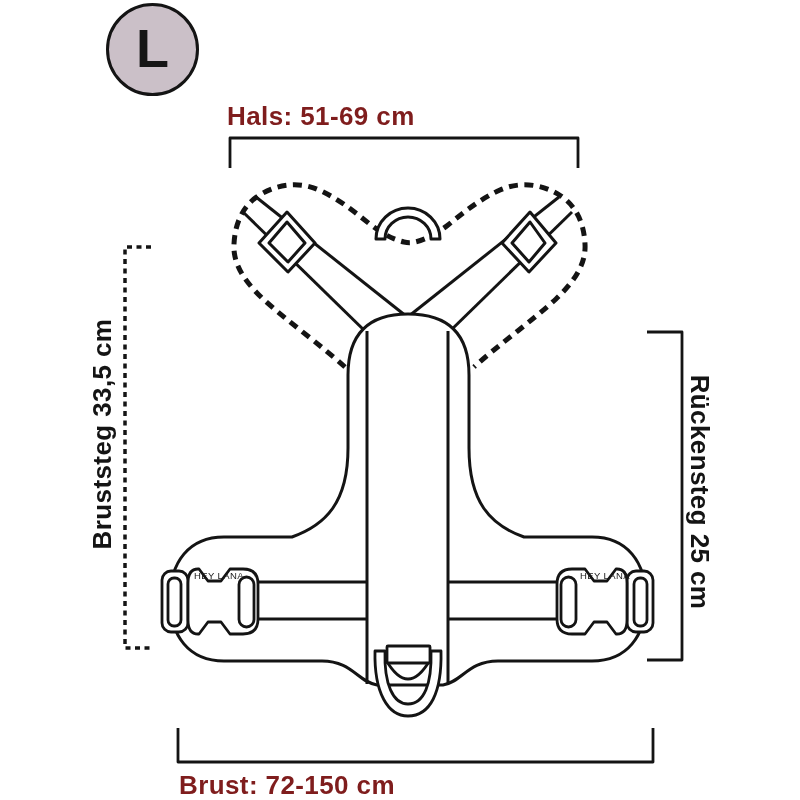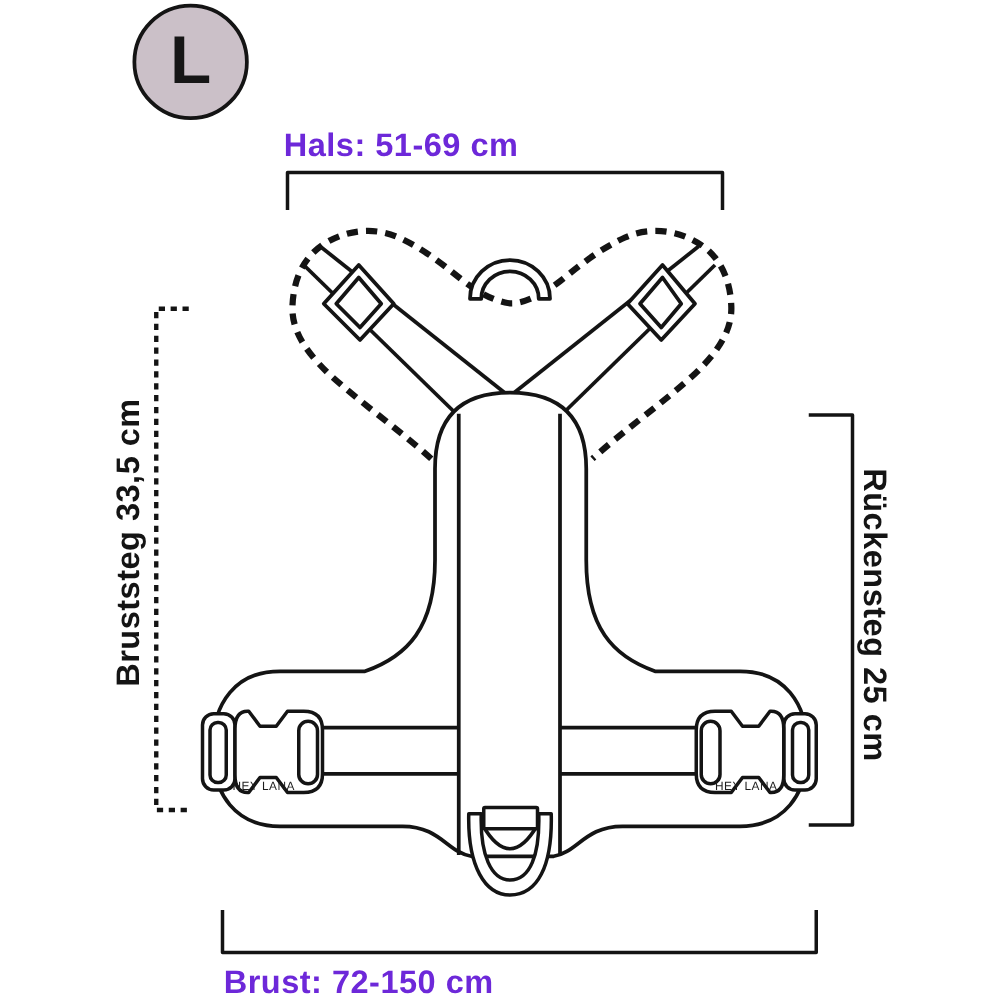--- a/index.html
+++ b/index.html
@@ -9,43 +9,43 @@
     background:#ffffff;
     font-family:"Liberation Sans", sans-serif;
     overflow:hidden;
   }
   #stage svg{position:absolute;left:0;top:0;}
   .meas-label{
     position:absolute;
     font-weight:bold;
     font-size:26px;
     letter-spacing:0.4px;
-    color:#6d28d9;
+    color:#7f1d1d;
     white-space:nowrap;
   }
   .rot-label{
     position:absolute;
     width:240px;height:30px;
     font-weight:bold;font-size:26px;letter-spacing:0.4px;color:#141414;
     text-align:center;line-height:30px;white-space:nowrap;
   }
   .rot-ccw{transform:rotate(-90deg);}
   .rot-cw{transform:rotate(90deg);}
   #size-badge{
     position:absolute;left:106px;top:3px;
     width:93px;height:93px;border-radius:50%;
     border:3px solid #141414;box-sizing:border-box;
     display:flex;align-items:center;justify-content:center;
     font-weight:bold;font-size:54px;color:#161616;
     padding-bottom:4px;
   }
   .brand-label{
-    position:absolute;top:622px;height:16px;
+    position:absolute;top:568px;height:16px;
     font-size:9.5px;font-weight:400;letter-spacing:0.4px;color:#1c1c1c;
-    text-align:left;line-height:16px;white-space:nowrap;
+    text-align:right;line-height:16px;white-space:nowrap;
   }
   #brand-left{left:186px;width:58px;}
   #brand-right{left:572px;width:58px;}
 </style>
 </head>
 <body>
 
 <div id="stage">
 
   <svg width="800" height="800" viewBox="0 0 800 800">

